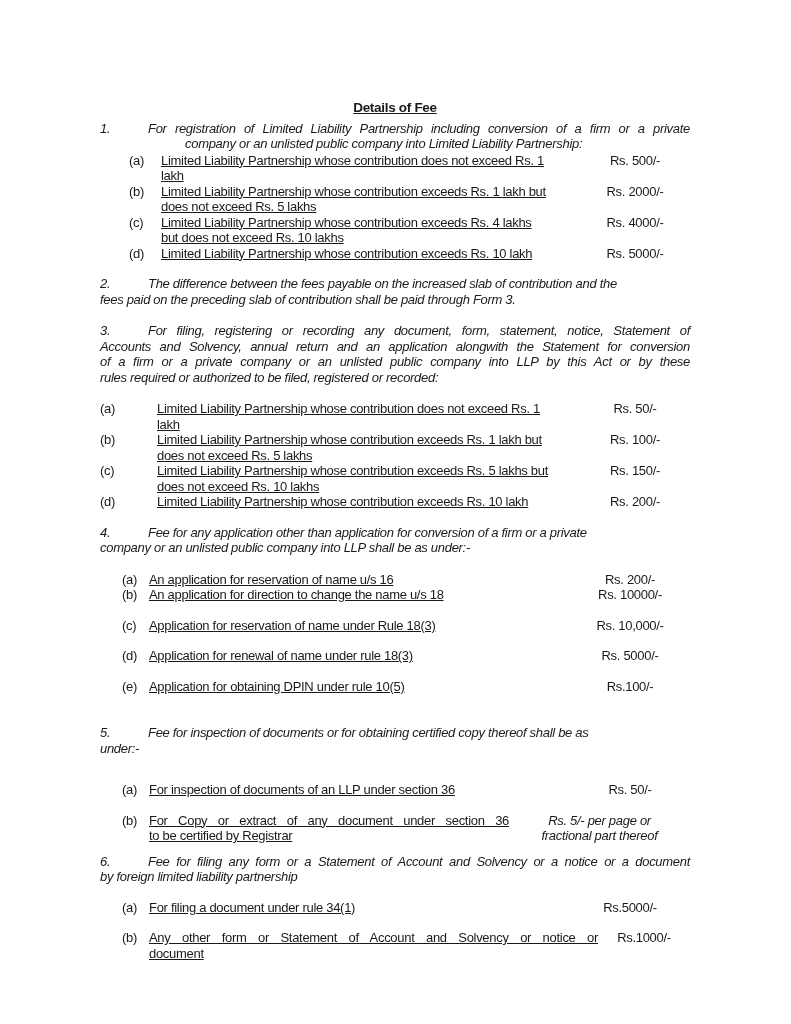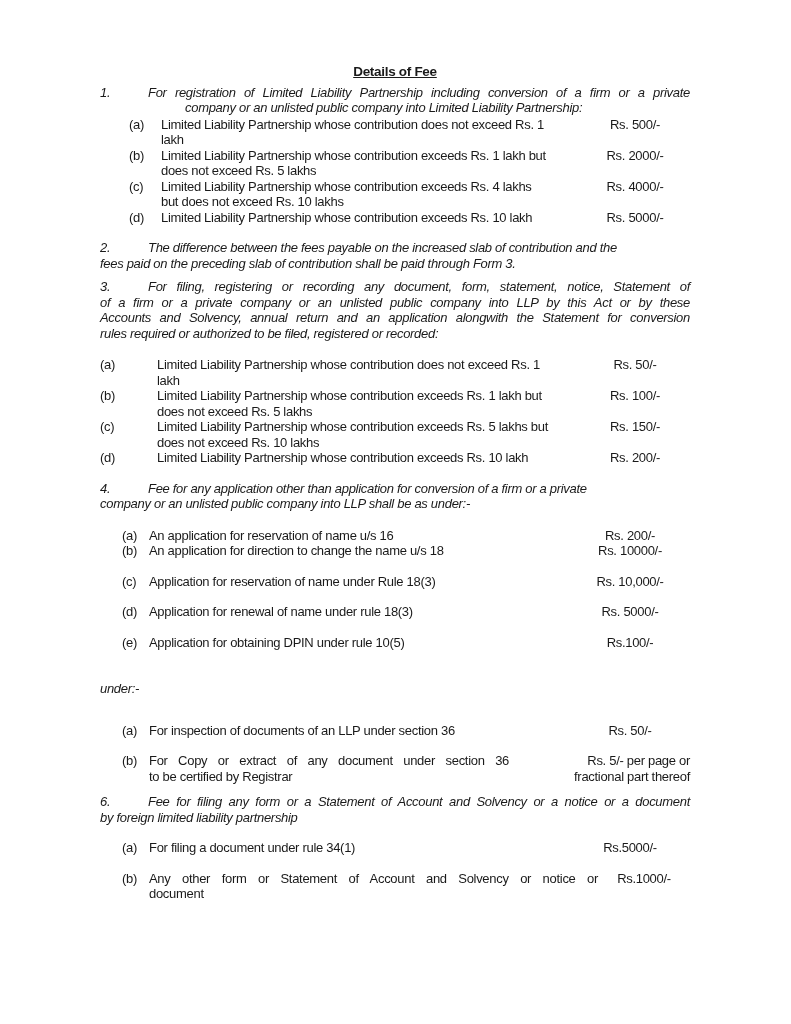--- a/index.html
+++ b/index.html
@@ -8,56 +8,56 @@
     position:relative;
     width:791px; height:1024px;
     background:#ffffff;
     color:#1a1a1a;
     font-family:"Liberation Sans", sans-serif;
     font-size:13px;
     line-height:15.5px;
     letter-spacing:-0.3px;
     overflow:hidden;
   }
-  .content { padding:64px 101px 0 100px; }
+  .content { padding:100px 101px 0 100px; }
   .doc-title {
     text-align:center;
     font-weight:bold;
     text-decoration:underline;
     font-size:13.5px;
     margin-bottom:5px;
   }
   .para { margin-top:0; }
   .pline { white-space:nowrap;font-style:italic; }
   .pnum { display:inline-block; width:48px; white-space:nowrap; }
   .just { text-align:justify; text-align-last:justify; white-space:normal; }
   .indent2 { padding-left:85px; }
 
   .row { display:grid; align-items:start; margin:0; }
   .row .lbl { white-space:nowrap; }
-  .row .txt { white-space:nowrap; }
+  .row .txt { white-space:nowrap;text-decoration:underline; }
   .row .txt .l2 { white-space:nowrap; }
   .row .fee { text-align:center; white-space:nowrap; }
-  .row .fee.left { text-align:right; }
+  .row .fee.left { text-align:center;font-style:italic; }
 
   .grid-s1 { grid-template-columns:61px 1fr 110px; }
   .grid-s1 .lbl { padding-left:29px; }
   .grid-s3 { grid-template-columns:57px 1fr 110px; }
   .grid-s4 { grid-template-columns:49px 1fr 120px; }
   .grid-s4 .lbl { padding-left:22px; }
   .grid-5b { grid-template-columns:49px 360px 1fr; }
   .grid-5b .lbl { padding-left:22px; }
   .grid-5b .txt .jl { text-align:justify; text-align-last:justify; white-space:normal; }
   .grid-6b { grid-template-columns:49px 1fr 92px; }
   .grid-6b .lbl { padding-left:22px; }
   .grid-6b .txt .jl { text-align:justify; text-align-last:justify; white-space:normal; }
 
   .mt-s1items { margin-top:1px; }
   .mt-p2 { margin-top:15px; }
-  .mt-p3 { margin-top:8px; }
+  .mt-p3 { margin-top:16px; }
   .mt-s3items { margin-top:16px; }
   .mt-p4 { margin-top:15px; }
   .mt-s4items { margin-top:16px; }
   .mt-gap15 { margin-top:15px; }
   .mt-p5 { margin-top:31px; }
   .mt-5a { margin-top:26px; }
   .mt-5b { margin-top:15px; }
   .mt-p6 { margin-top:10px; }
   .mt-6a { margin-top:15px; }
   .mt-6b { margin-top:15px; }
@@ -98,22 +98,22 @@
       </div>
     </div>
 
     <div class="para mt-p2">
       <div class="pline"><span class="pnum">2.</span><span>The difference between the fees payable on the increased slab of contribution and the</span></div>
       <div class="pline">fees paid on the preceding slab of contribution shall be paid through Form 3.</div>
     </div>
 
     <div class="para mt-p3">
       <div class="pline just"><span class="pnum">3.</span><span>For filing, registering or recording any document, form, statement, notice, Statement of</span></div>
+      <div class="pline just">Accounts and Solvency, annual return and an application alongwith the Statement for conversion</div>
       <div class="pline just">of a firm or a private company or an unlisted public company into LLP by this Act or by these</div>
-      <div class="pline just">Accounts and Solvency, annual return and an application alongwith the Statement for conversion</div>
       <div class="pline">rules required or authorized to be filed, registered or recorded:</div>
     </div>
 
     <div class="mt-s3items">
       <div class="row grid-s3">
         <span class="lbl">(a)</span>
         <span class="txt"><span>Limited Liability Partnership whose contribution does not exceed Rs. 1</span><br><span class="l2">lakh</span></span>
         <span class="fee">Rs. 50/-</span>
       </div>
       <div class="row grid-s3">
@@ -160,20 +160,21 @@
         <span class="fee">Rs. 5000/-</span>
       </div>
       <div class="row grid-s4 mt-gap15">
         <span class="lbl">(e)</span>
         <span class="txt">Application for obtaining DPIN under rule 10(5)</span>
         <span class="fee">Rs.100/-</span>
       </div>
     </div>
 
     <div class="para mt-p5">
+      <div class="pline"><span class="pnum">5.</span><span>Fee for inspection of documents or for obtaining certified copy thereof shall be as</span></div>
       <div class="pline">under:-</div>
     </div>
 
     <div class="row grid-s4 mt-5a">
       <span class="lbl">(a)</span>
       <span class="txt">For inspection of documents of an LLP under section 36</span>
       <span class="fee">Rs. 50/-</span>
     </div>
 
     <div class="row grid-5b mt-5b">

